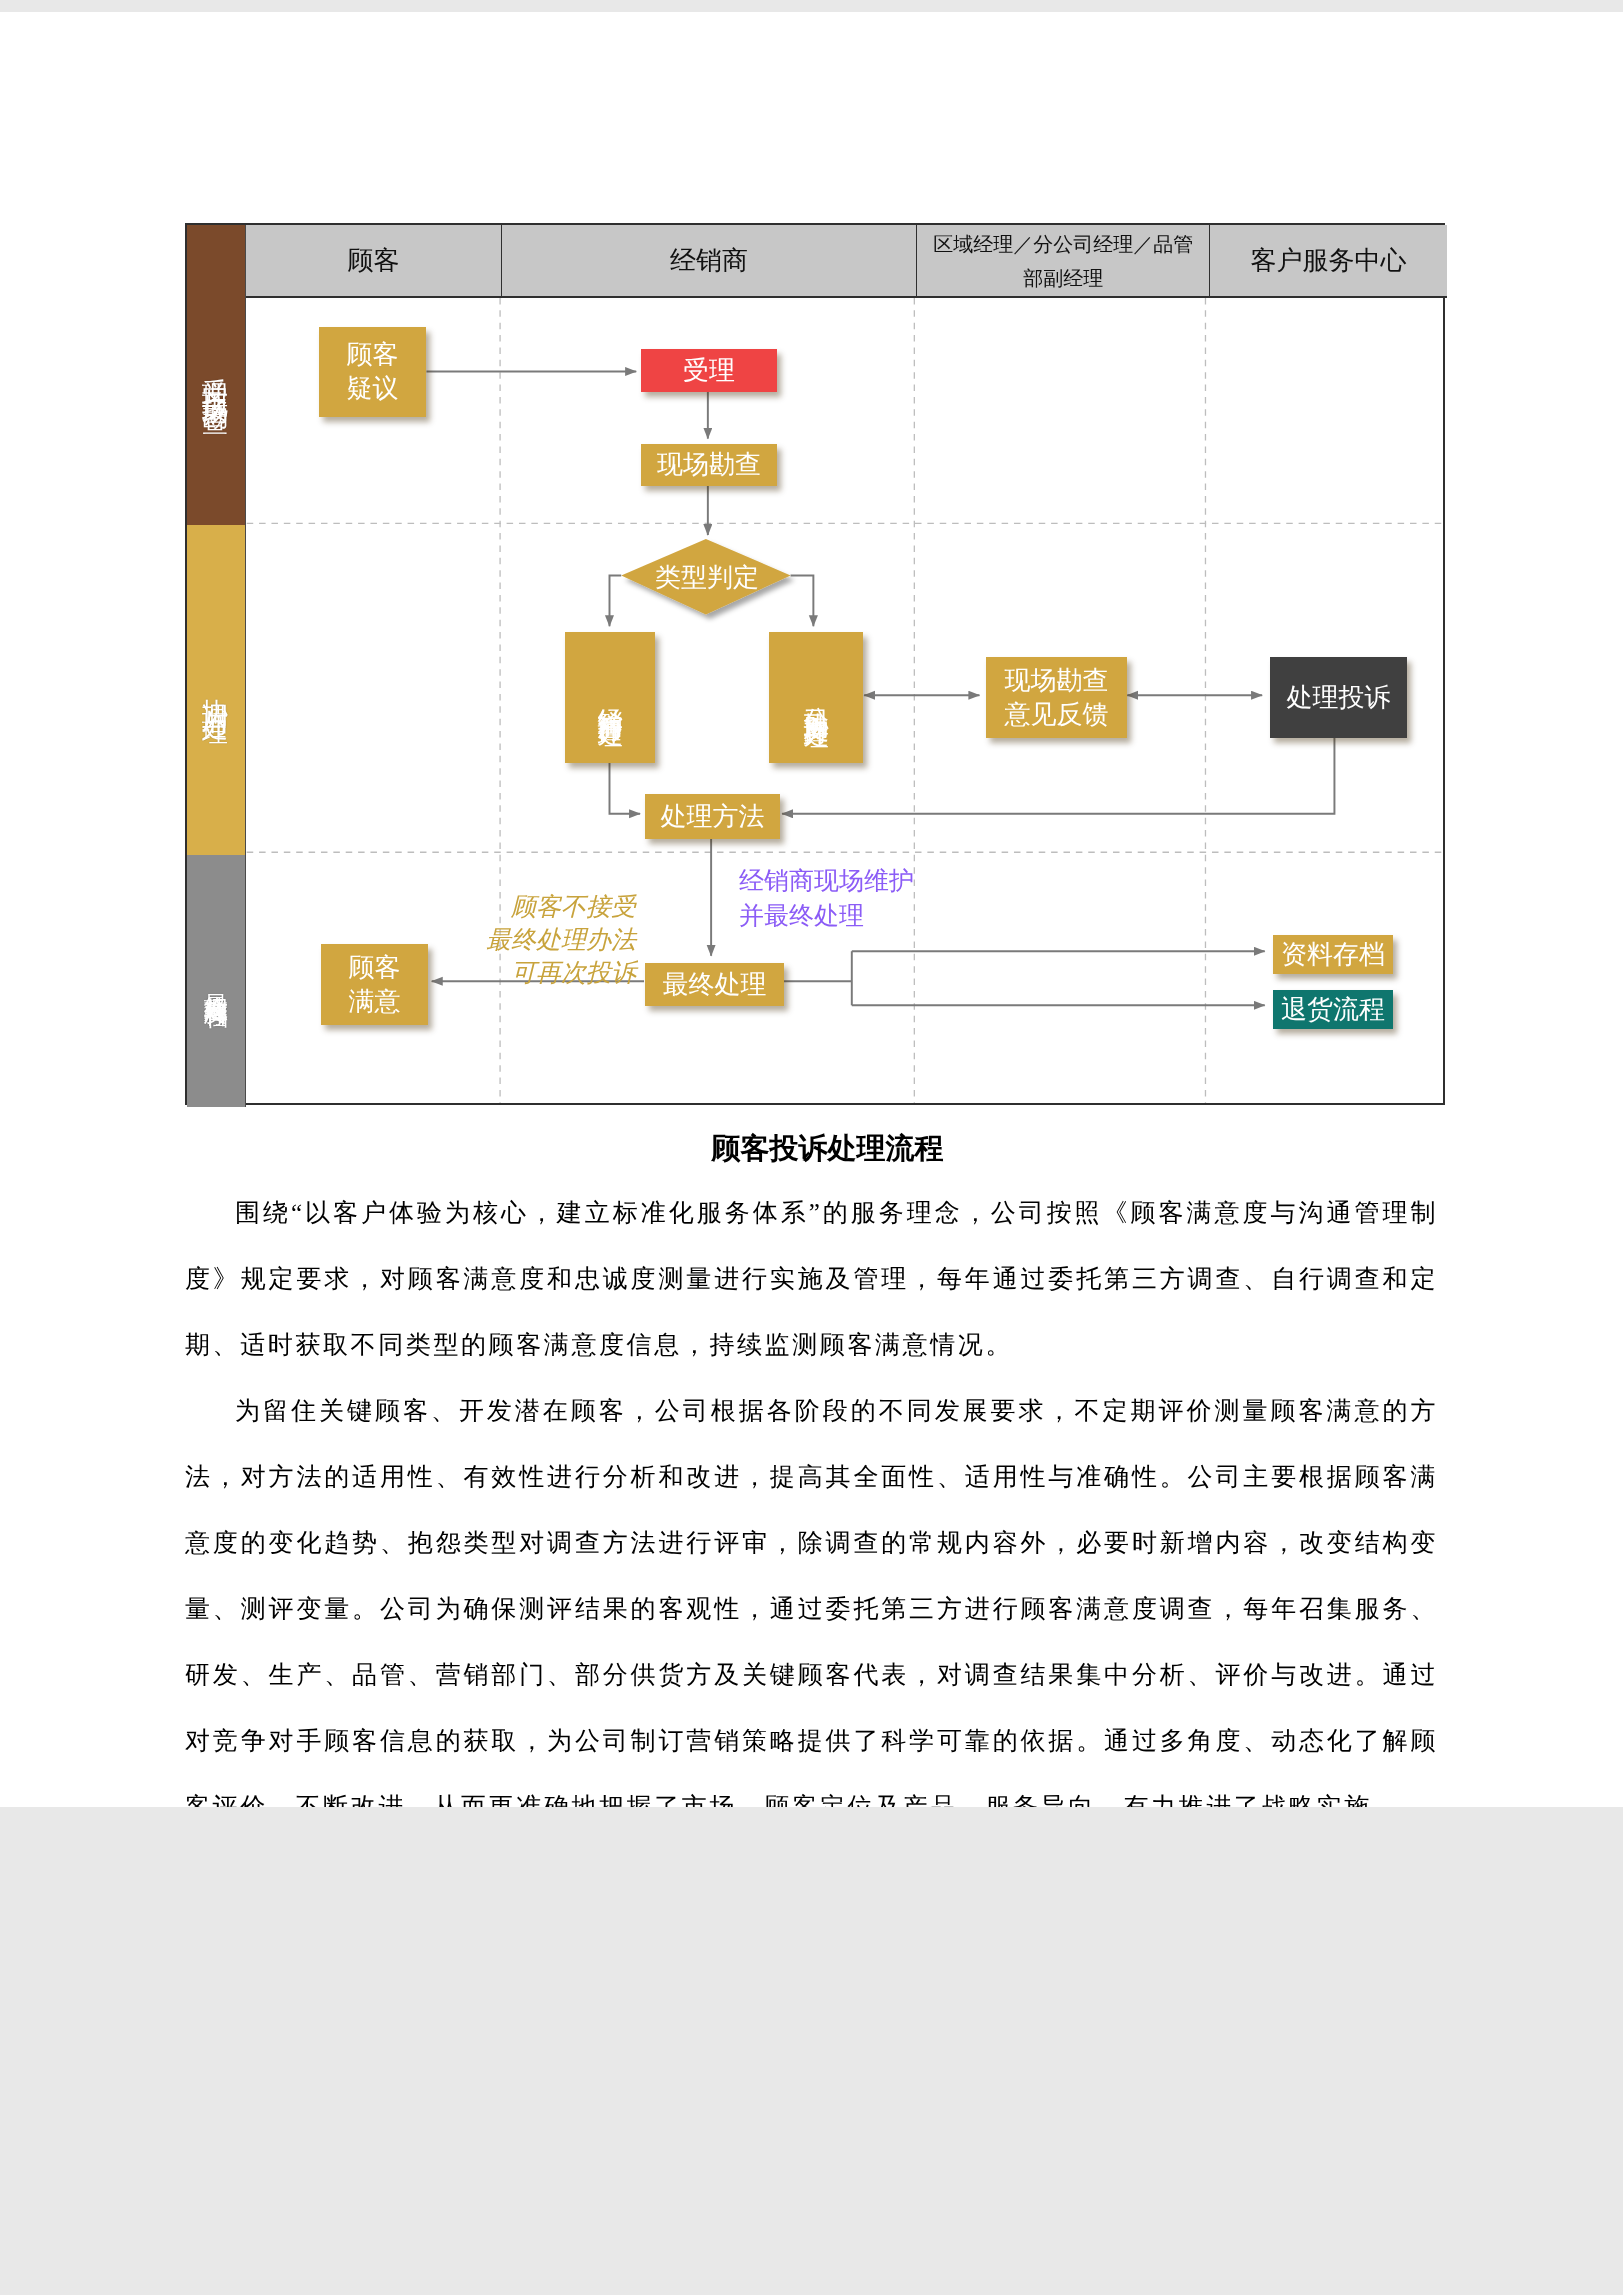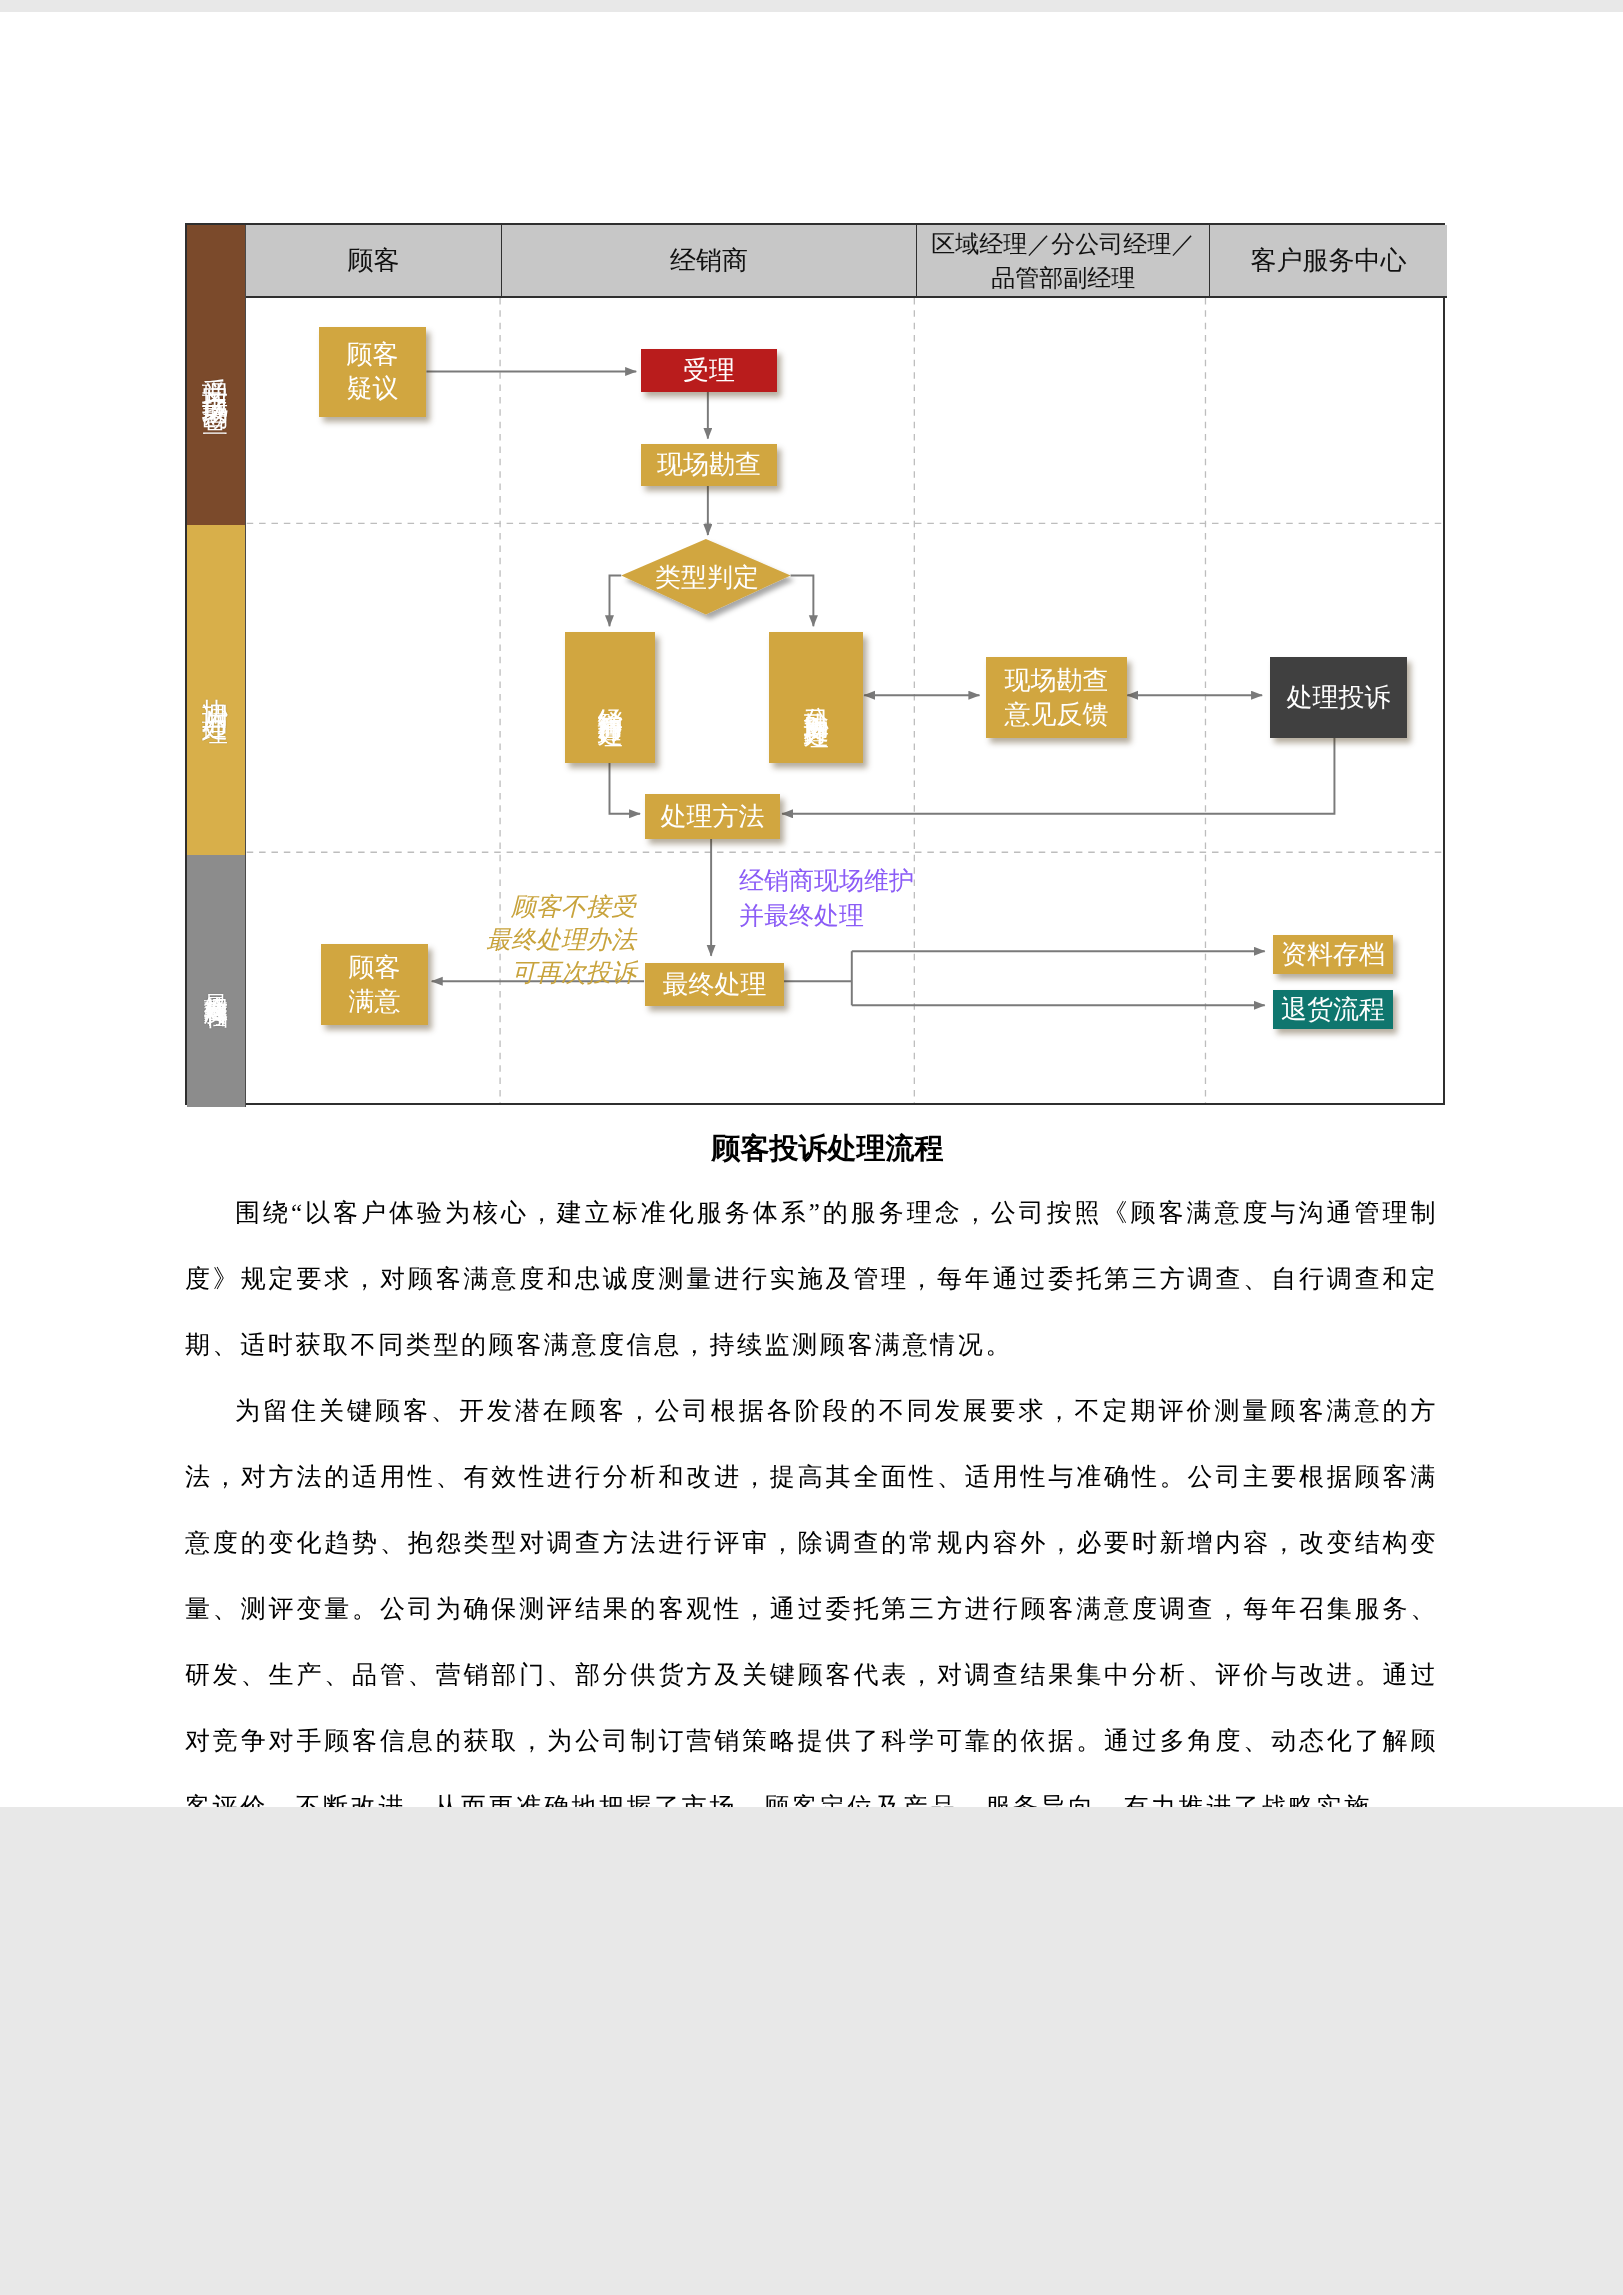--- a/index.html
+++ b/index.html
@@ -18,21 +18,21 @@
   #ph-2{top:300px;height:331px;}
   #ph-3{top:630px;height:252px;font-size:24px;letter-spacing:1.3px;}
 
   .header{position:absolute;left:59px;top:0;width:1201px;height:73px;display:flex;
           border-bottom:2px solid #2f2f2f;box-sizing:border-box;}
   .hcell{display:flex;align-items:center;justify-content:center;text-align:center;
          font-size:26px;color:#111;box-sizing:border-box;}
   .hcell + .hcell{border-left:1.3px solid #2f2f2f;}
   #hc-1{width:255px;}
   #hc-2{width:416px;}
-  #hc-3{width:293px;font-size:24px;line-height:34px;padding:0 10.5px;}
+  #hc-3{width:293px;font-size:20px;line-height:34px;padding:0 10.5px;}
   #hc-4{width:238px;}
 
   .node{position:absolute;color:#fff;display:flex;align-items:center;justify-content:center;
         text-align:center;font-size:26px;box-shadow:3.9px 4.6px 5.9px rgba(60,40,0,.38);
         box-sizing:border-box;line-height:1.3;}
   .pre{white-space:pre-line;}
   .vtext{writing-mode:vertical-rl;font-size:25px;line-height:1.5;letter-spacing:2.6px;}
 
   #nd-complaint{left:132px;top:102px;width:107px;height:90px;}
   #nd-accept{left:454px;top:124px;width:136px;height:43px;}
@@ -115,21 +115,21 @@
 
     <div class="header" style="background-color: rgb(199, 199, 199);">
       <div class="hcell" id="hc-1">顾客</div>
       <div class="hcell" id="hc-2">经销商</div>
       <div class="hcell" id="hc-3">区域经理／分公司经理／品管部副经理</div>
       <div class="hcell" id="hc-4">客户服务中心</div>
     </div>
 
     <div class="node pre" id="nd-complaint" style="background-color: rgb(209, 166, 64);">顾客
 疑议</div>
-    <div class="node" id="nd-accept" style="background-color: #b91c1c;">受理</div>
+    <div class="node" id="nd-accept" style="background-color: #ef4444;">受理</div>
     <div class="node" id="nd-survey" style="background-color: rgb(209, 166, 64);">现场勘查</div>
     <div class="node" id="nd-judge">类型判定</div>
     <div class="node vtext" id="nd-dealer-self" style="background-color: rgb(209, 166, 64);">经销商自行处理</div>
     <div class="node vtext" id="nd-company-assist" style="background-color: rgb(209, 166, 64);">公司协助支持处理</div>
     <div class="node pre" id="nd-feedback" style="background-color: rgb(209, 166, 64);">现场勘查
 意见反馈</div>
     <div class="node" id="nd-handle" style="background-color: #404040;">处理投诉</div>
     <div class="node" id="nd-method" style="background-color: rgb(209, 166, 64);">处理方法</div>
     <div class="node" id="nd-final" style="background-color: rgb(209, 166, 64);">最终处理</div>
     <div class="node pre" id="nd-satisfied" style="background-color: rgb(209, 166, 64);">顾客

